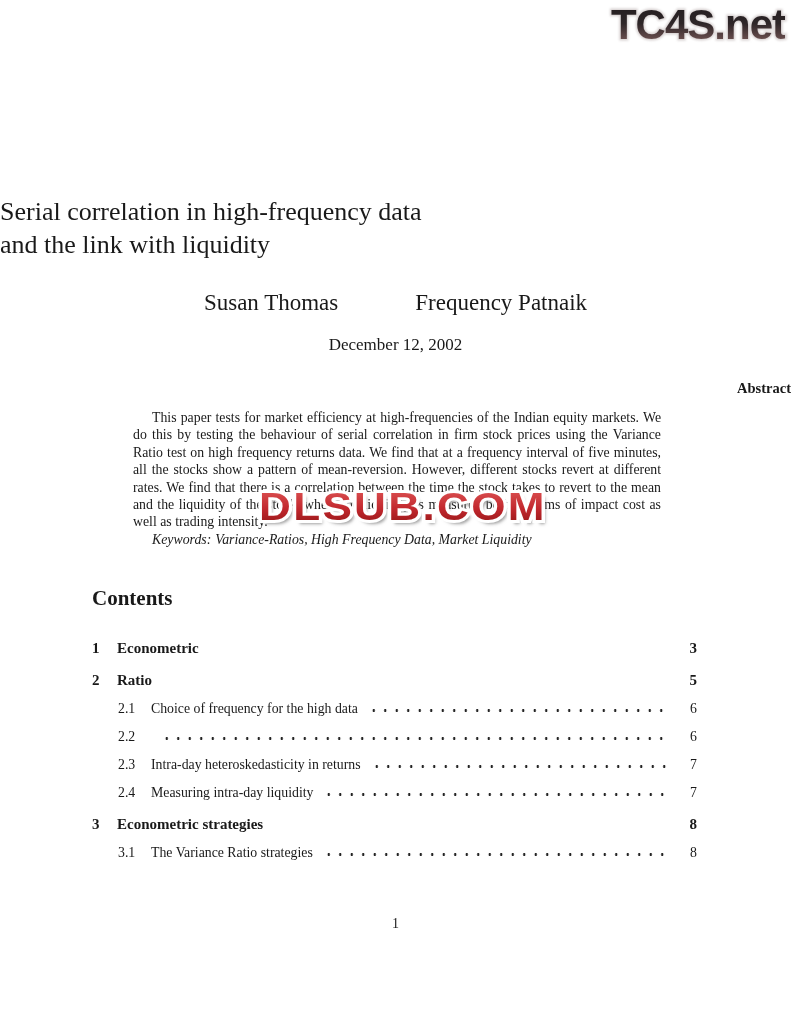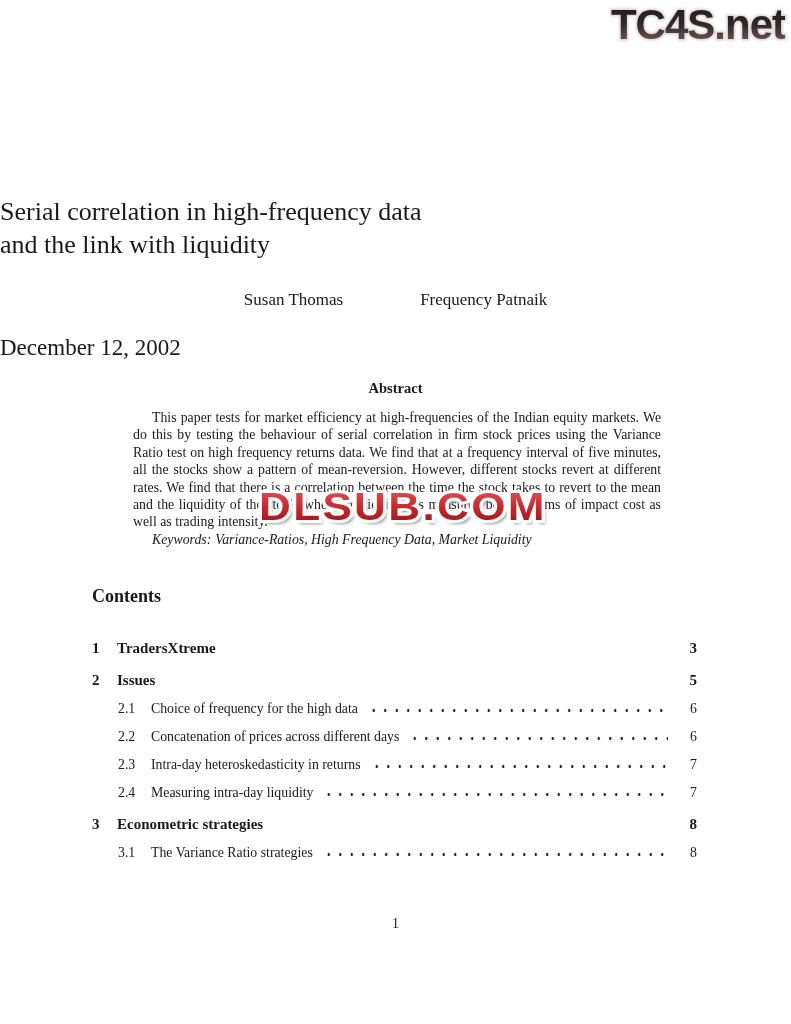--- a/index.html
+++ b/index.html
@@ -9,30 +9,30 @@
     font-family:"Liberation Serif","DejaVu Serif",serif;
     color:var(--ink,#191919);
   }
   .page{position:relative;width:791px;height:1024px;background:var(--page-bg,#fff);overflow:hidden;}
 
   
   .title{position:absolute;top:195px;left:0;width:100%;text-align:left;
          font-size:26px;line-height:33px;font-weight:normal;margin:0;z-index:1;}
   .title span{display:block;}
   .authors{position:absolute;top:290px;left:0;width:100%;display:flex;
-           justify-content:center;gap:77px;font-size:17px;z-index:1;}
-  .date{position:absolute;top:335px;left:0;width:100%;font-size:23px;z-index:1;}
-  .abs-head{position:absolute;top:380px;left:0;width:100%;text-align:center;
+           justify-content:center;gap:77px;font-size:23px;z-index:1;}
+  .date{position:absolute;top:335px;left:0;width:100%;text-align:center;font-size:17px;z-index:1;}
+  .abs-head{position:absolute;top:380px;left:0;width:100%;text-align:right;
             font-size:14.5px;font-weight:bold;z-index:1;}
   .abstract{position:absolute;top:409px;left:133px;width:528px;font-size:13.8px;
             line-height:17.4px;z-index:1;}
   .abstract .body{margin:0;text-indent:19px;text-align:justify;}
   .keywords{margin:0;text-indent:19px;font-style:italic;text-align:left;}
   .keywords .kw-label{margin-right:4px;}
-  .contents-head{position:absolute;top:586px;left:92px;font-size:18px;
+  .contents-head{position:absolute;top:586px;left:92px;font-size:21px;
                  font-weight:bold;margin:0;z-index:1;}
   .toc{position:absolute;top:640px;left:92px;width:605px;z-index:1;}
   .toc-row{display:flex;align-items:baseline;line-height:17px;margin-bottom:11px;}
   .toc-row.sec{font-weight:bold;font-size:15px;}
   .toc-row.sec + .toc-row.sec, .toc-row.sub + .toc-row.sec{margin-top:15px;}
   .toc-row.sub{font-size:13.8px;padding-left:26px;margin-top:8px;}
   .toc-row.sec .num{width:25px;flex:none;}
   .toc-row.sub .num{width:33px;flex:none;}
   .toc-row .fill{flex:1;}
   .toc-row .dots{flex:1;height:5px;margin:0 9px 0 7px;align-self:baseline;
@@ -92,39 +92,38 @@
 
   <div class="wm wm-mid">
     <span class="stroke">DLSUB.COM</span>
     <span class="fill">DLSUB.COM</span>
   </div>
 
   <h2 class="contents-head">Contents</h2>
   <div class="toc">
       <div class="toc-row sec">
         <span class="num">1</span>
-        <span class="ttl">TradersXtreme</span>
+        <span class="ttl">Econometric</span>
         <span class="fill"></span>
         <span class="pg">3</span>
       </div>
       <div class="toc-row sec">
         <span class="num">2</span>
-        <span class="ttl">Issues</span>
+        <span class="ttl">Ratio</span>
         <span class="fill"></span>
         <span class="pg">5</span>
       </div>
       <div class="toc-row sub">
         <span class="num">2.1</span>
         <span class="ttl">Choice of frequency for the high data</span>
         <span class="dots"></span>
         <span class="pg">6</span>
       </div>
       <div class="toc-row sub">
         <span class="num">2.2</span>
-        <span class="ttl">Concatenation of prices across different days</span>
         <span class="dots"></span>
         <span class="pg">6</span>
       </div>
       <div class="toc-row sub">
         <span class="num">2.3</span>
         <span class="ttl">Intra-day heteroskedasticity in returns</span>
         <span class="dots"></span>
         <span class="pg">7</span>
       </div>
       <div class="toc-row sub">

